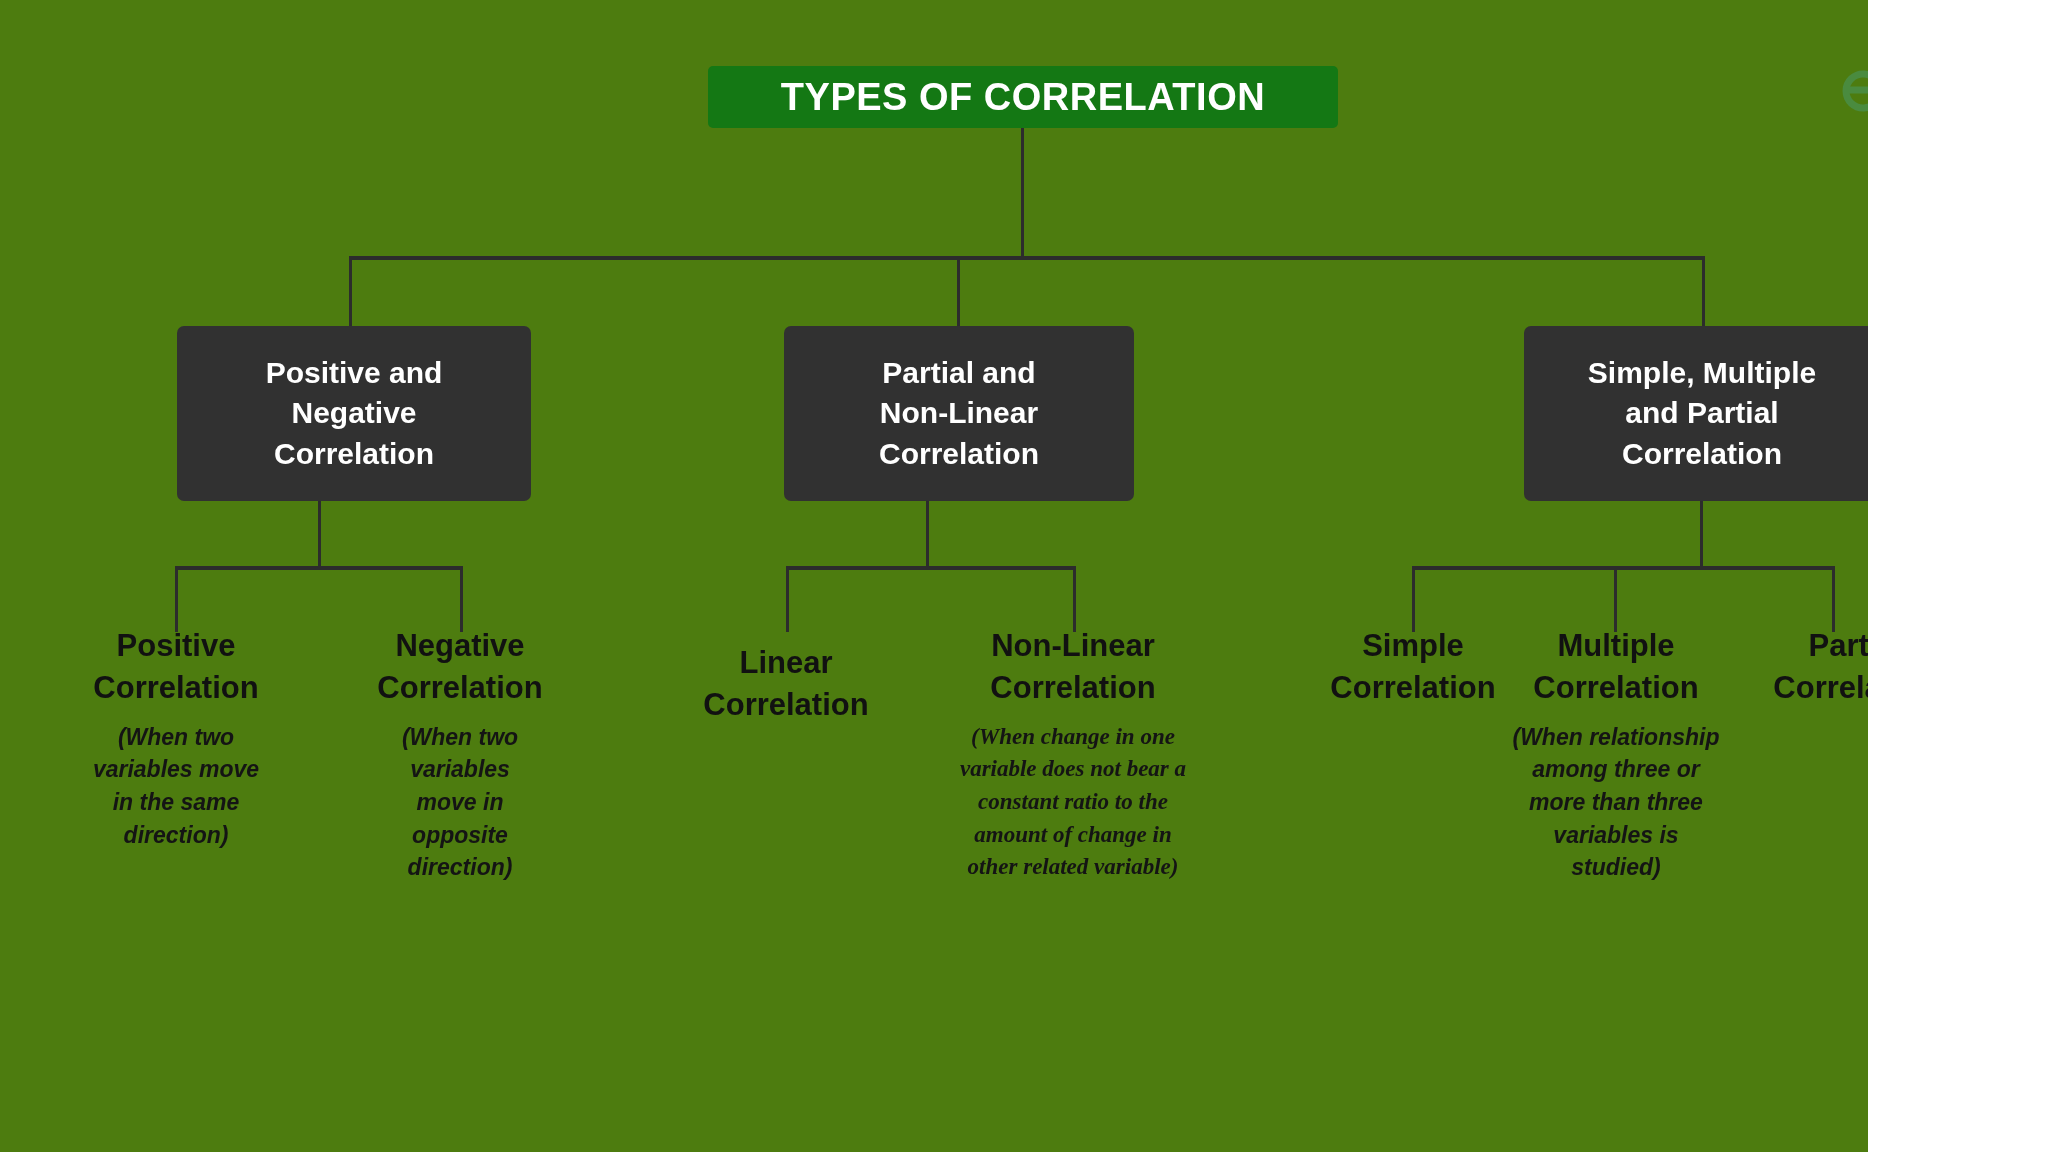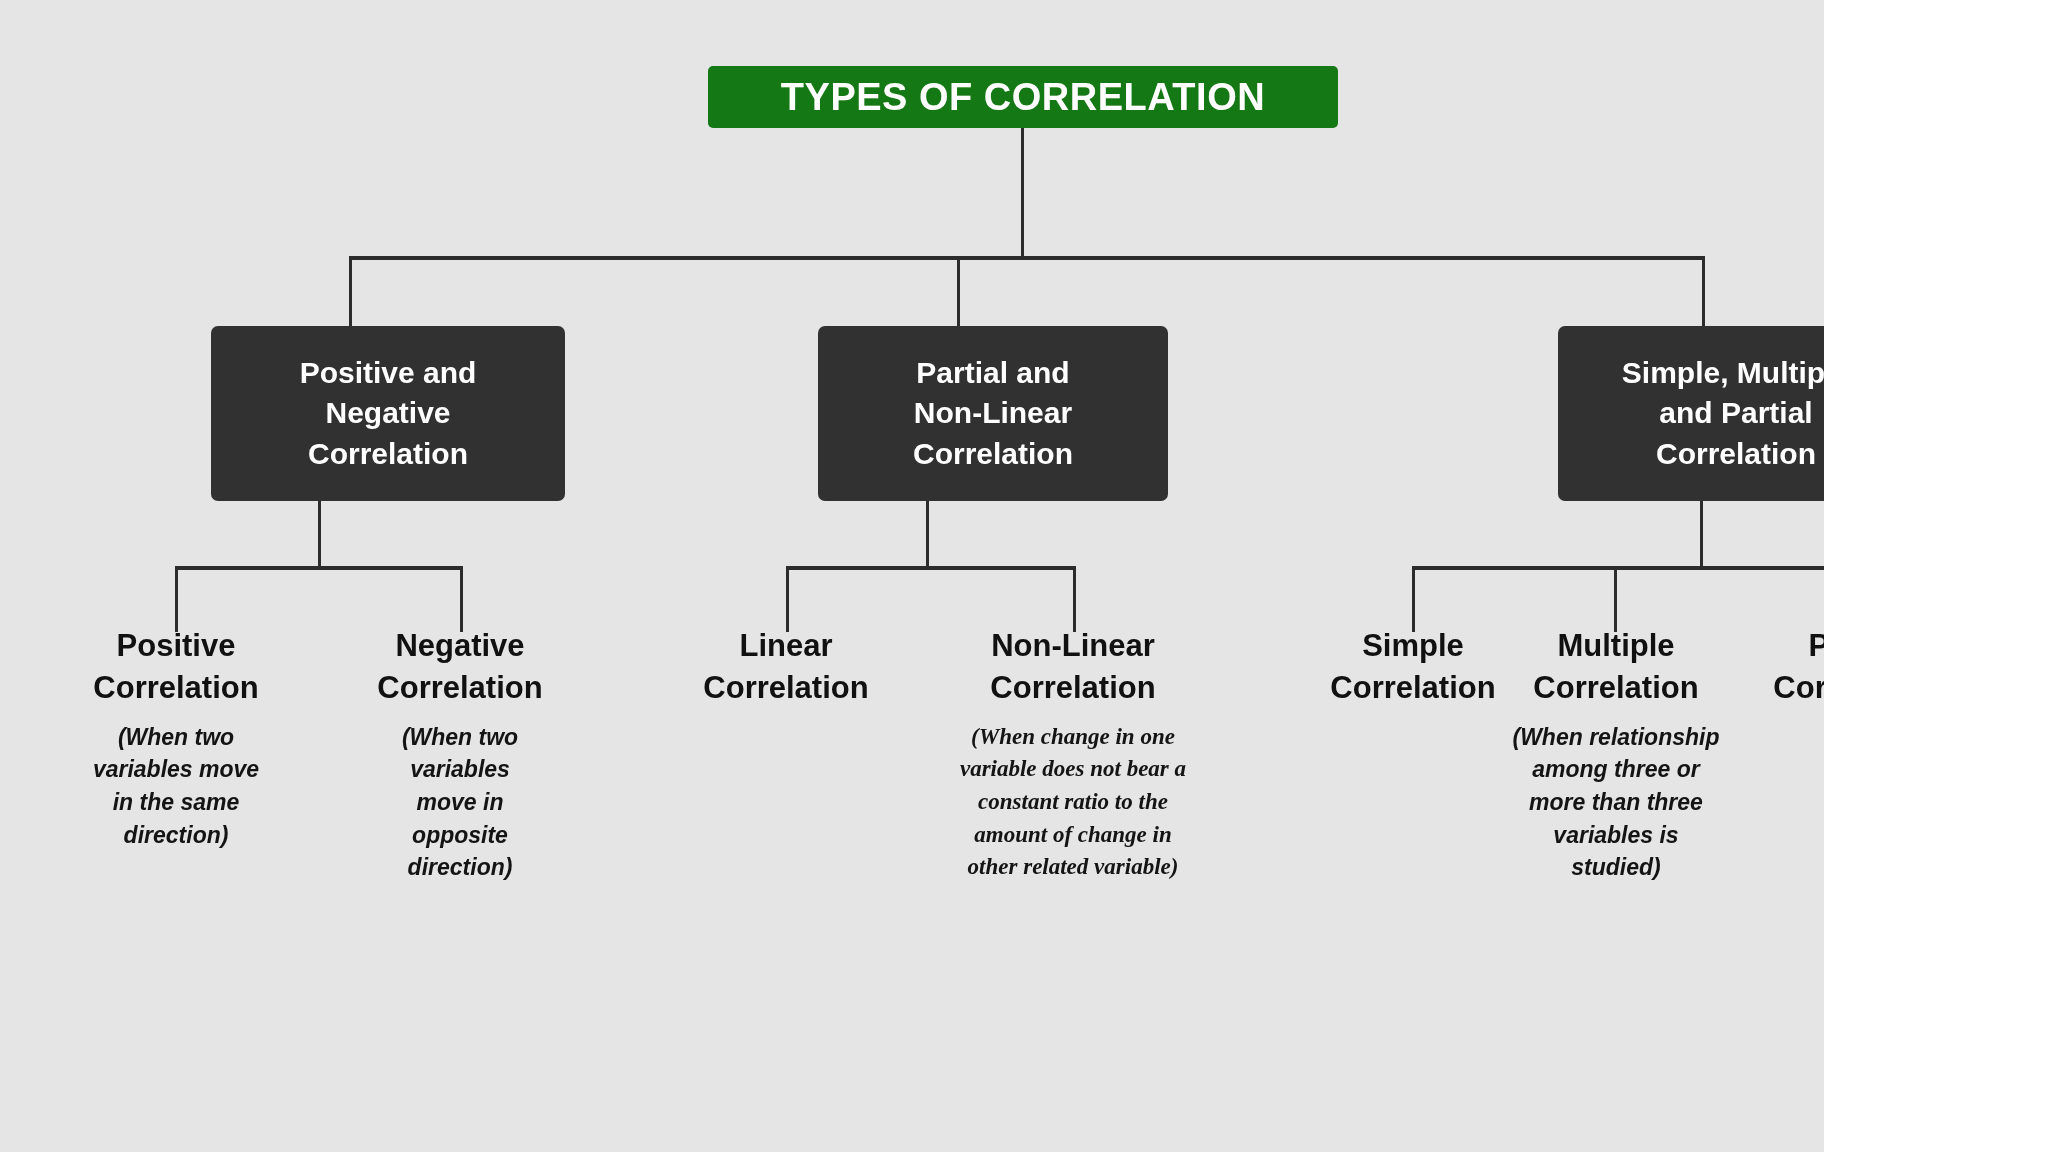--- a/index.html
+++ b/index.html
@@ -9,22 +9,23 @@
     background: #ffffff;
   }
   body {
     font-family: "Liberation Sans", sans-serif;
     -webkit-font-smoothing: antialiased;
   }
   #canvas {
     position: relative;
     width: 1824px;
     height: 1152px;
-    background: #e5e5e5;
+    background: #4d7c0f;
     overflow: hidden;
+    padding-left: 44px;
   }
   
   .line {
     position: absolute;
     background: #2c2c2c;
   }
   .line.v { width: 3px; }
   .line.h { height: 4px; }
 
   
@@ -49,21 +50,20 @@
   
   .cat-box {
     position: absolute;
     display: flex;
     align-items: center;
     justify-content: center;
     background: #313131;
     border-radius: 7px;
     box-sizing: border-box;
     padding: 6px 10px;
-    margin-left: 34px;
   }
   .cat-box .cat-text {
     color: #ffffff;
     font-size: 30px;
     font-weight: bold;
     line-height: 1.34;
     text-align: center;
     white-space: pre-line;
   }
 
@@ -163,21 +163,21 @@
 Correlation</div>
     <div class="leaf-desc" style="padding:0 38px;">(When two variables move in the same direction)</div>
   </div>
 
   <div class="leaf" style="left:336px; top:625px; width:248px;">
     <div class="leaf-label">Negative
 Correlation</div>
     <div class="leaf-desc" style="padding:0 48px;">(When two variables move in opposite direction)</div>
   </div>
 
-  <div class="leaf" style="left:646px; top:625px; width:280px;">
+  <div class="leaf" style="left:646px; top:642px; width:280px;">
     <div class="leaf-label">Linear
 Correlation</div>
   </div>
 
   <div class="leaf" style="left:933px; top:625px; width:280px;">
     <div class="leaf-label">Non-Linear
 Correlation</div>
     <div class="leaf-desc" style="padding:0 22px;font-family:Liberation Serif, serif;">(When change in one variable does not bear a constant ratio to the amount of change in other related variable)</div>
   </div>
 

